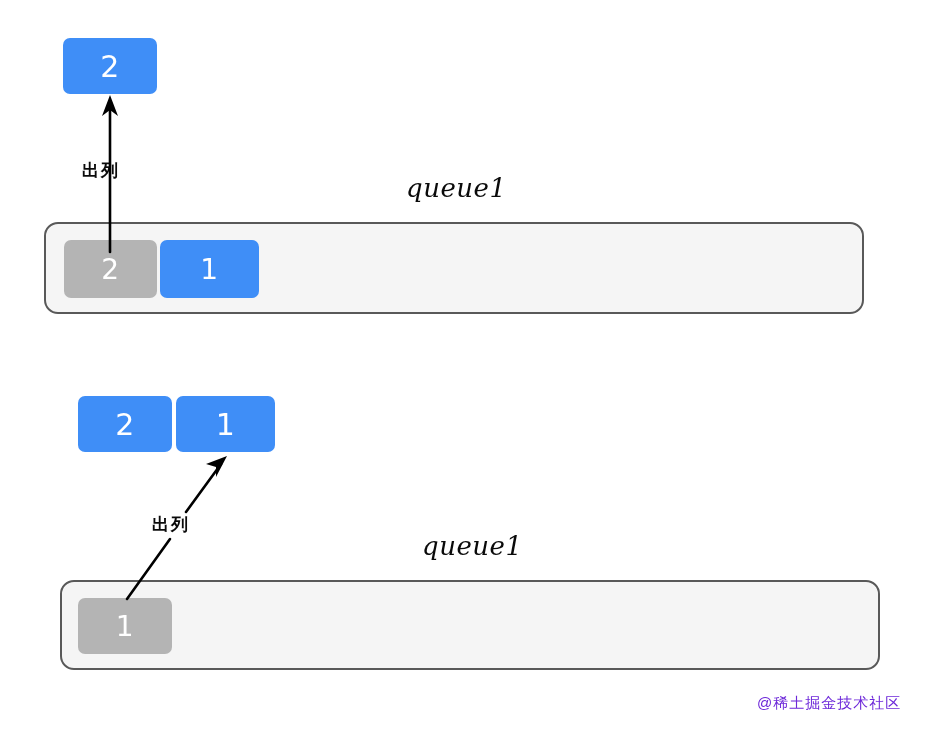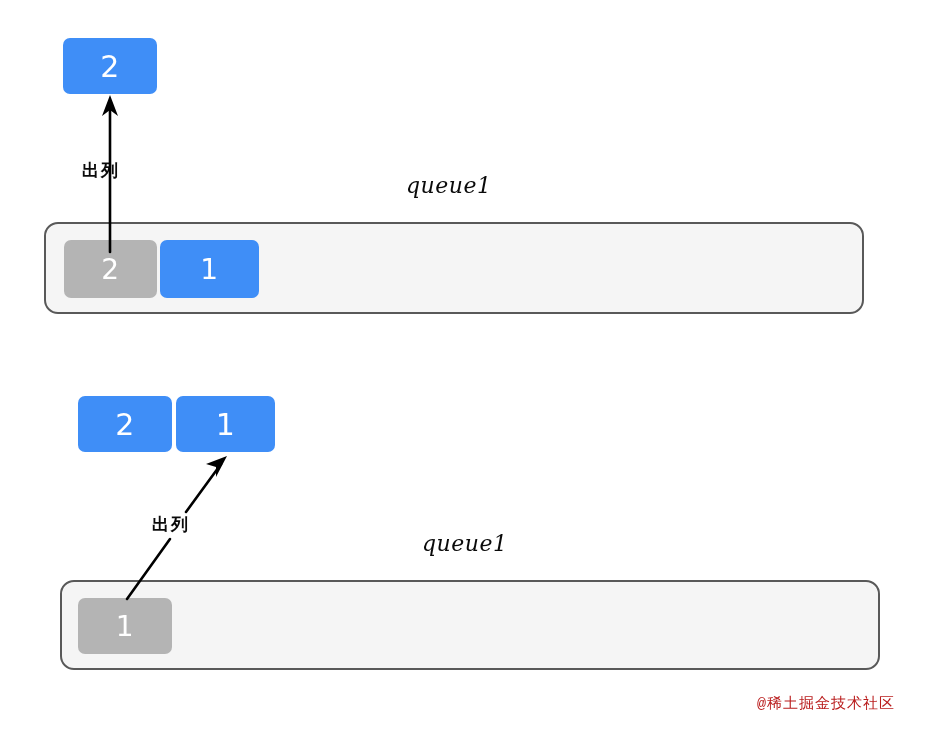--- a/index.html
+++ b/index.html
@@ -47,21 +47,21 @@
   
   .hand-label {
     position: absolute;
     color: #0a0a0a;
     font-family: "DejaVu Serif", serif;
     font-style: italic;
     white-space: nowrap;
     user-select: none;
   }
   .queue-name {
-    font-size: 22px;
+    font-size: 26px;
     letter-spacing: 0.5px;
   }
   .cn-label {
     font-family: "DejaVu Sans", sans-serif;
     font-style: normal;
     font-size: 17px;
     font-weight: 700;
     letter-spacing: 2px;
   }
 
@@ -71,22 +71,22 @@
     left: 0;
     top: 0;
     width: 938px;
     height: 736px;
     pointer-events: none;
   }
 
   
   .watermark {
     position: absolute;
-    color: #b91c1c;
-    font-family: Liberation Mono, monospace;
+    color: #6d28d9;
+    font-family: Liberation Sans, sans-serif;
     font-size: 15px;
     letter-spacing: 1px;
     white-space: nowrap;
     user-select: none;
   }
 </style>
 </head>
 <body>
 
 <div id="canvas">

